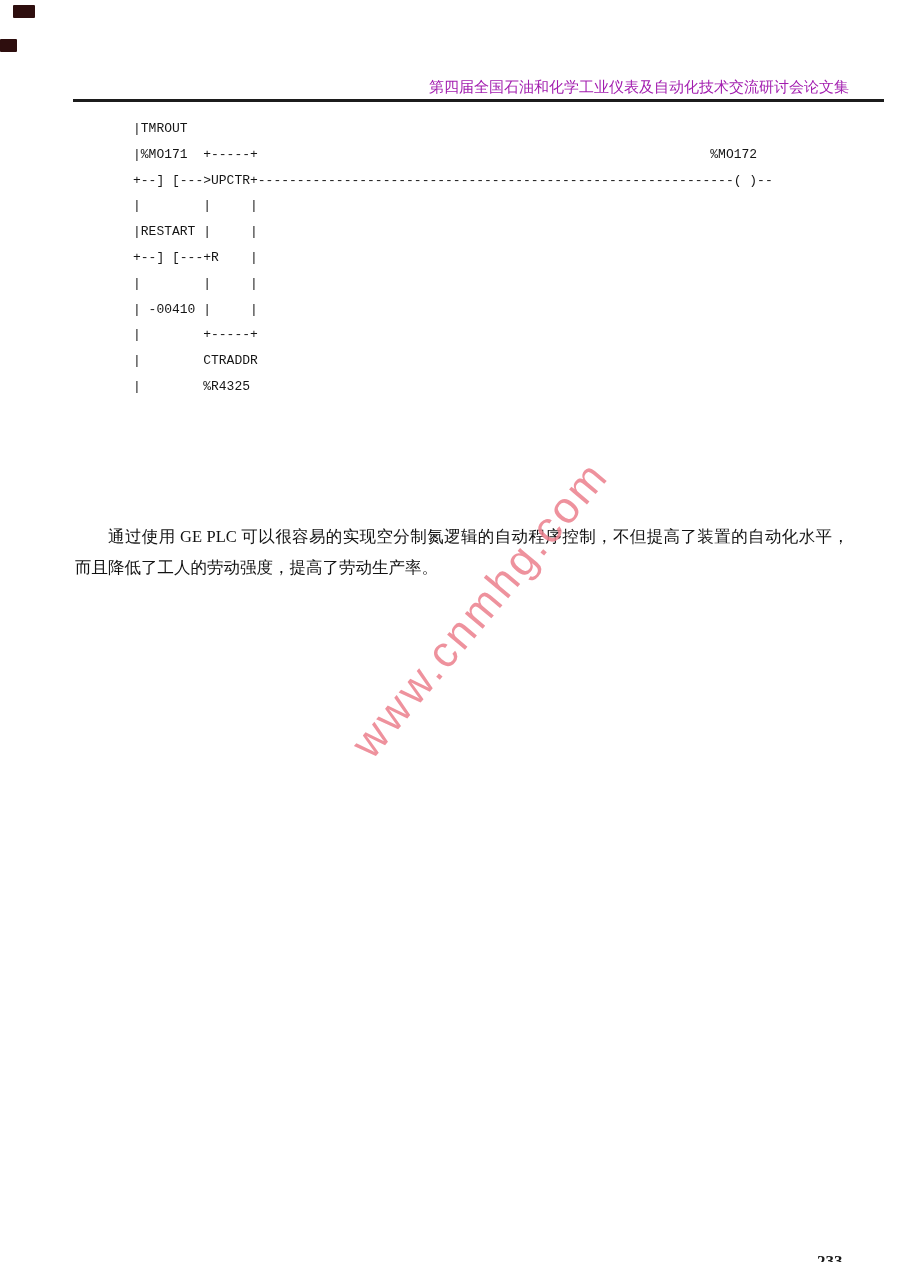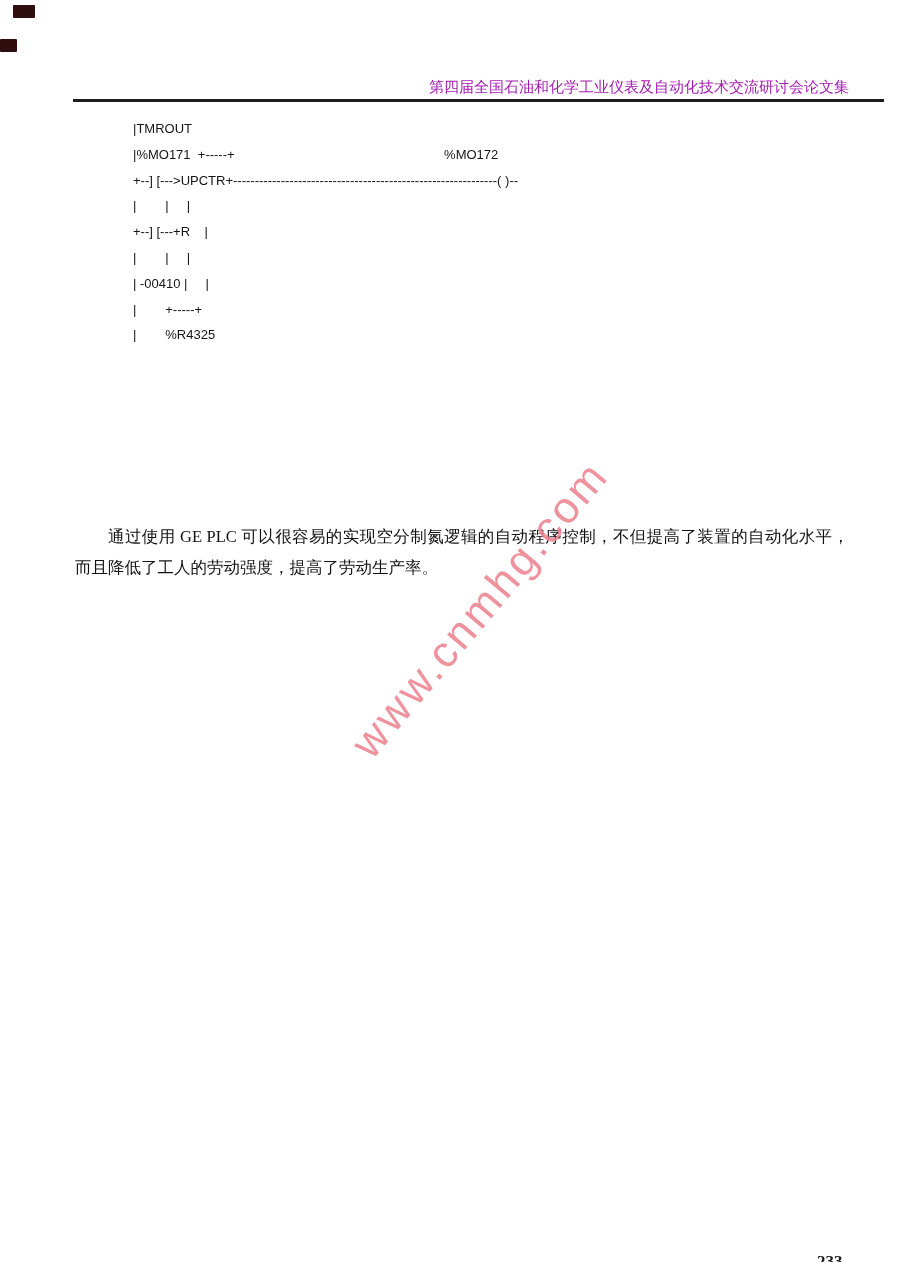--- a/index.html
+++ b/index.html
@@ -37,21 +37,21 @@
     left: 73px;
     top: 99px;
     width: 811px;
     height: 2.5px;
     background: #1c1c1c;
   }
   .ladder {
     position: absolute;
     left: 133px;
     top: 116px;
-    font-family: Liberation Sans, sans-serif;
+    font-family: Liberation Mono, monospace;
     font-size: 13px;
     line-height: 25.8px;
     color: #151515;
     letter-spacing: 0px;
   }
   .ladder .ladder-line {
     white-space: pre;
     height: 25.8px;
   }
   .body-paragraph {
@@ -102,24 +102,26 @@
 
 <div class="header-title">第四届全国石油和化学工业仪表及自动化技术交流研讨会论文集</div>
 
 <div class="header-rule"></div>
 
 <div class="ladder">
   <div class="ladder-line">|TMROUT</div>
   <div class="ladder-line">|%MO171  +-----+                                                          %MO172</div>
   <div class="ladder-line">+--] [---&gt;UPCTR+-------------------------------------------------------------( )--</div>
   <div class="ladder-line">|        |     |</div>
+  <div class="ladder-line">|RESTART |     |</div>
   <div class="ladder-line">+--] [---+R    |</div>
   <div class="ladder-line">|        |     |</div>
   <div class="ladder-line">| -00410 |     |</div>
   <div class="ladder-line">|        +-----+</div>
+  <div class="ladder-line">|        CTRADDR</div>
   <div class="ladder-line">|        %R4325</div>
 </div>
 
 <p class="body-paragraph">通过使用 GE PLC 可以很容易的实现空分制氮逻辑的自动程序控制，不但提高了装置的自动化水平，而且降低了工人的劳动强度，提高了劳动生产率。</p>
 
 <div class="watermark" style="color: rgb(236, 127, 141);">www.cnmhg.com</div>
 
 <div class="page-number">233</div>
 
 </body></html>

